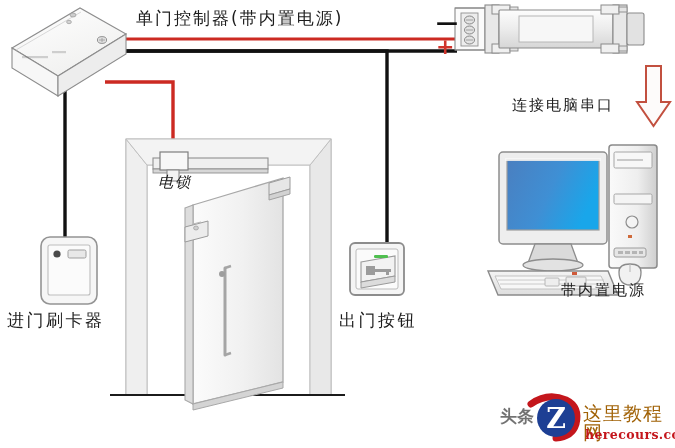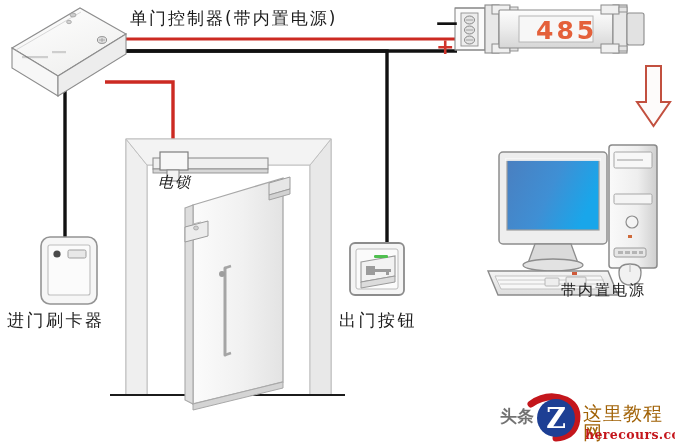--- a/index.html
+++ b/index.html
@@ -303,28 +303,28 @@
     <g>
 
       <path d="M 531 404 Q 548 392 566 400 Q 580 407 576 424 Q 572 437 556 438" fill="none" stroke="#c4161c" stroke-width="7" stroke-linecap="round"></path>
 
       <circle cx="556" cy="418" r="19" fill="#1d3f94"></circle>
 
       <text x="556" y="428" font-family="DejaVu Serif, Liberation Serif, serif" font-size="27" font-weight="bold" fill="#ffffff" text-anchor="middle">Z</text>
     </g>
   </svg>
 
-  <div class="lbl lbl-title" style="left:130px; top:10px;">单门控制器(带内置电源)</div>
+  <div class="lbl lbl-title" style="left:136px; top:10px;">单门控制器(带内置电源)</div>
 
   <div class="sign sign-minus" style="left:436px; top:12px;">—</div>
 
   <div class="sign sign-plus" style="left:436px; top:36px;">+</div>
 
-  <div class="lbl" style="left:536px; top:18px; font-size:25px; font-weight:bold; color:#e4603a; letter-spacing:3px;">485</div>
-
+
+  <div class="lbl lbl-mid" style="left:512px; top:98px;">连接电脑串口</div>
 
   <div class="lbl lbl-mid" style="left:158px; top:175px;font-style:italic;">电锁</div>
 
   <div class="lbl lbl-big" style="left:339px; top:312px;">出门按钮</div>
 
   <div class="lbl lbl-big" style="left:7px; top:312px;">进门刷卡器</div>
 
   <div class="lbl lbl-mid" style="left:561px; top:283px;">带内置电源</div>
 
   <div class="wm wm-ghost" style="left:500px; top:408px;">头条</div>

